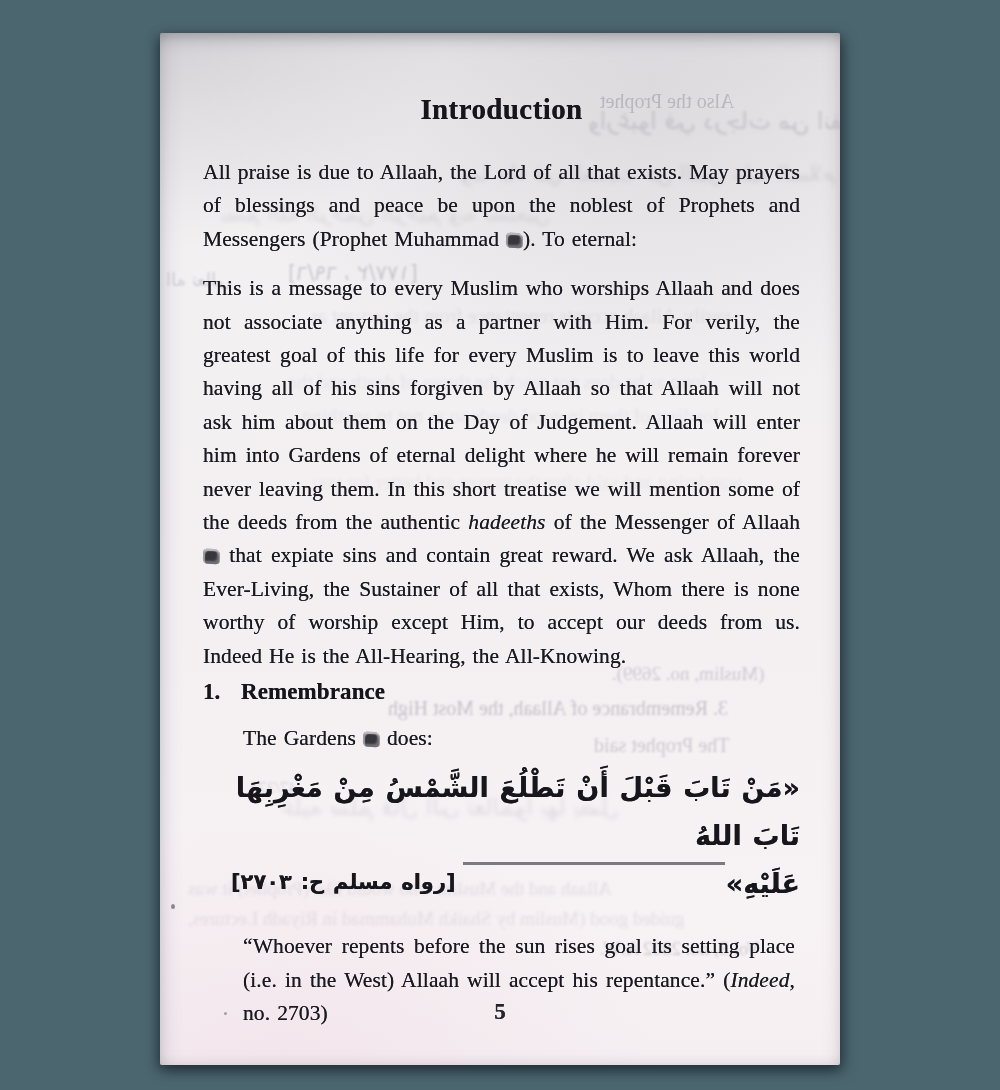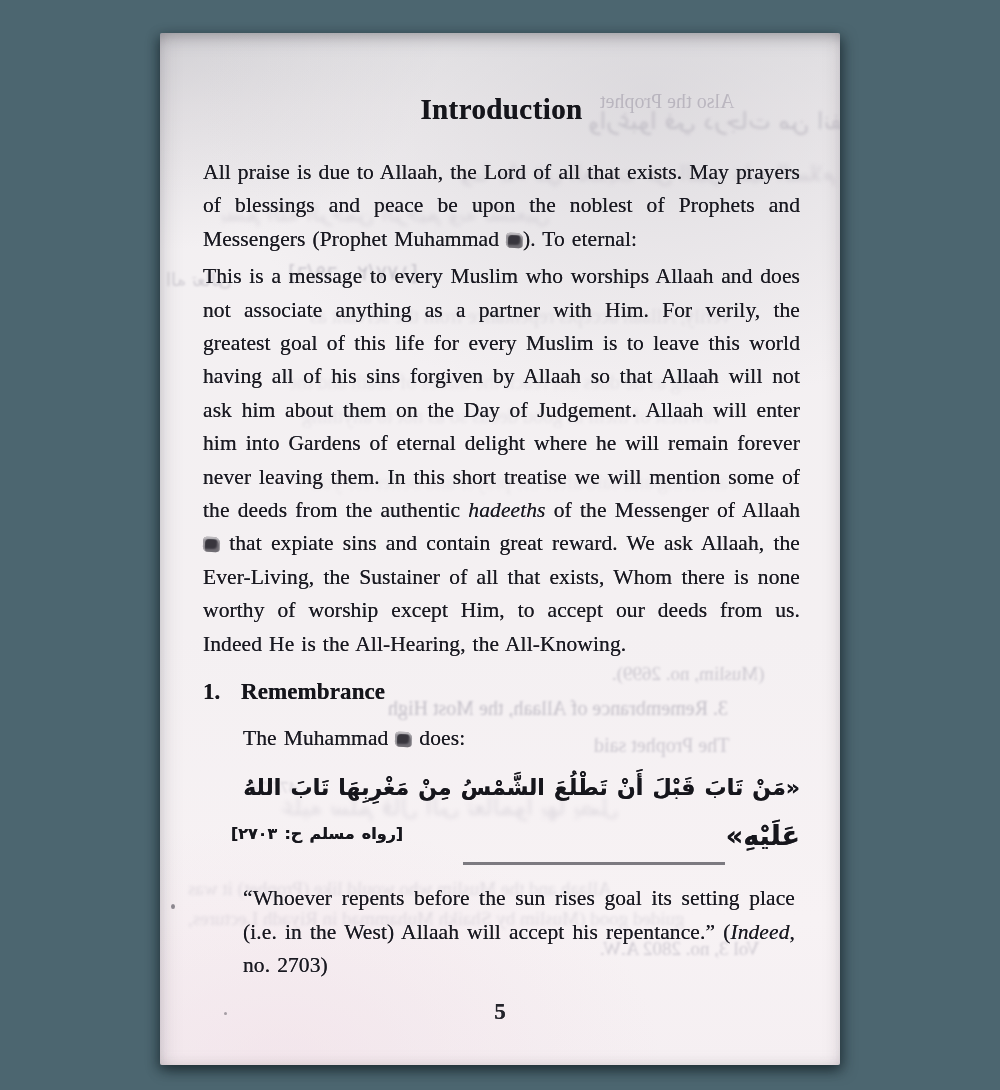--- a/index.html
+++ b/index.html
@@ -28,43 +28,43 @@
     text-shadow:0 0 .55px rgba(23,23,30,.85);
   }
 
   h1.title{
     margin:0;text-align:center;font-size:29px;line-height:36px;font-weight:700;
     letter-spacing:.4px;color:#15151b;
   }
 
   p.body-par{margin:0;text-align:justify;}
   #p1{margin-top:29px;}
-  #p2{margin-top:4px;}
+  #p2{margin-top:16px;}
   .ital{font-style:italic;}
 
   
   .pbuh{
     display:inline-block;width:17px;height:15px;vertical-align:-2px;
     background:#2a2830;border-radius:4px 6px 4px 5px;transform:rotate(2deg);
     box-shadow:inset 2px 2px 1px rgba(245,243,245,.55), inset -3px -3px 2px rgba(245,243,245,.3),
                inset -1px 2px 1px rgba(245,243,245,.35);
     opacity:.93;
   }
 
   .lower{position:absolute;left:43px;right:40px;top:645px;color:#191921;}
   .sec-head{display:flex;font-weight:700;font-size:23px;line-height:27px;color:#15151b;}
   .sec-num{width:38px;}
   .prophet-line{margin:17px 0 0 40px;}
 
   .arabic{direction:rtl;font-family:"DejaVu Sans",sans-serif;font-weight:700;color:#16161c;}
-  .ar-l1{margin-top:9px;font-size:22px;line-height:48px;
+  .ar-l1{margin-top:9px;font-size:27px;line-height:48px;
          text-shadow:0 0 .5px rgba(20,20,28,.8);}
   .ar-l2{display:flex;direction:ltr;justify-content:space-between;align-items:flex-start;
          font-size:27px;line-height:48px;}
-  .ar-ref{font-size:16px;line-height:44px;margin-left:28px;font-weight:700;}
+  .ar-ref{font-size:21px;line-height:44px;margin-left:28px;font-weight:700;}
 
   .translation{margin:22px 0 0 0;padding-left:40px;padding-right:5px;text-align:justify;}
 
   .page-number{
     position:absolute;top:966px;left:0;width:100%;text-align:center;
     font-size:23px;font-weight:600;color:#24242b;text-shadow:0 0 .5px rgba(30,30,38,.8);
   }
 
   
   .gh{position:absolute;pointer-events:none;white-space:nowrap;transform:scaleX(-1);}
@@ -130,21 +130,21 @@
 
     <p class="body-par" id="p2"><span>This is a message to every Muslim who worships Allaah and does  not  associate  anything  as  a  partner  with  Him. For verily,  the  greatest  goal  of  this  life  for every Muslim is to leave  this  world  having all of his sins forgiven by Allaah so that  Allaah  will  not  ask  him  about  them  on  the  Day of Judgement.  Allaah  will  enter  him  into  Gardens of eternal delight  where he will remain forever never leaving them. In this  short  treatise  we  will  mention some of the deeds from the  authentic </span><i class="ital">hadeeths</i><span> of  the  Messenger  of  Allaah </span><span class="pbuh"></span><span> that expiate  sins  and  contain  great  reward.  We ask Allaah, the Ever-Living,  the  Sustainer  of  all  that exists, Whom there is none  worthy  of  worship  except  Him,  to  accept our deeds from us. Indeed He is the All-Hearing, the All-Knowing.</span></p>
   </div>
 
   <div class="lower">
     <div class="sec-head">
       <span class="sec-num">1.</span>
       <span>Remembrance</span>
     </div>
 
-    <p class="prophet-line"><span>The Muhammad </span><span class="pbuh"></span><span> does:</span></p>
+    <p class="prophet-line"><span>The Gardens </span><span class="pbuh"></span><span> does:</span></p>
 
     <div class="arabic ar-l1">«مَنْ تَابَ قَبْلَ أَنْ تَطْلُعَ الشَّمْسُ مِنْ مَغْرِبِهَا تَابَ اللهُ</div>
     <div class="ar-l2">
       <span class="arabic ar-ref">[رواه مسلم ح: ٢٧٠٣]</span>
       <span class="arabic">عَلَيْهِ»</span>
     </div>
 
     <p class="translation"><span>“Whoever  repents  before  the  sun rises goal its setting place  (i.e.  in  the  West)  Allaah  will  accept  his repentance.” (</span><i class="ital">Indeed</i><span>, no. 2703)</span></p>
   </div>
 

